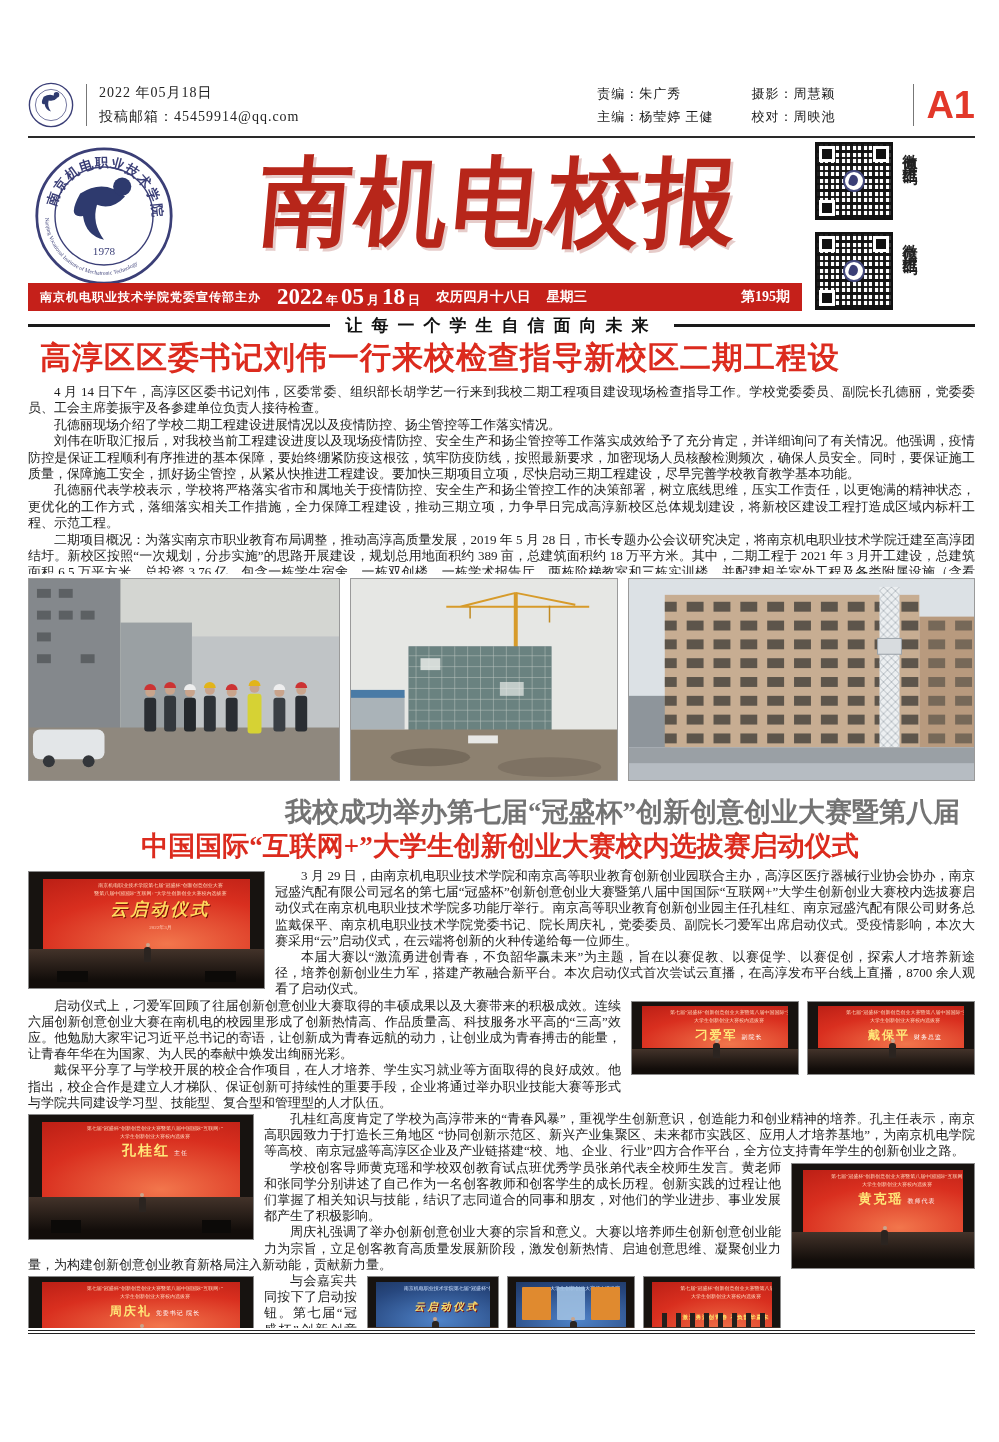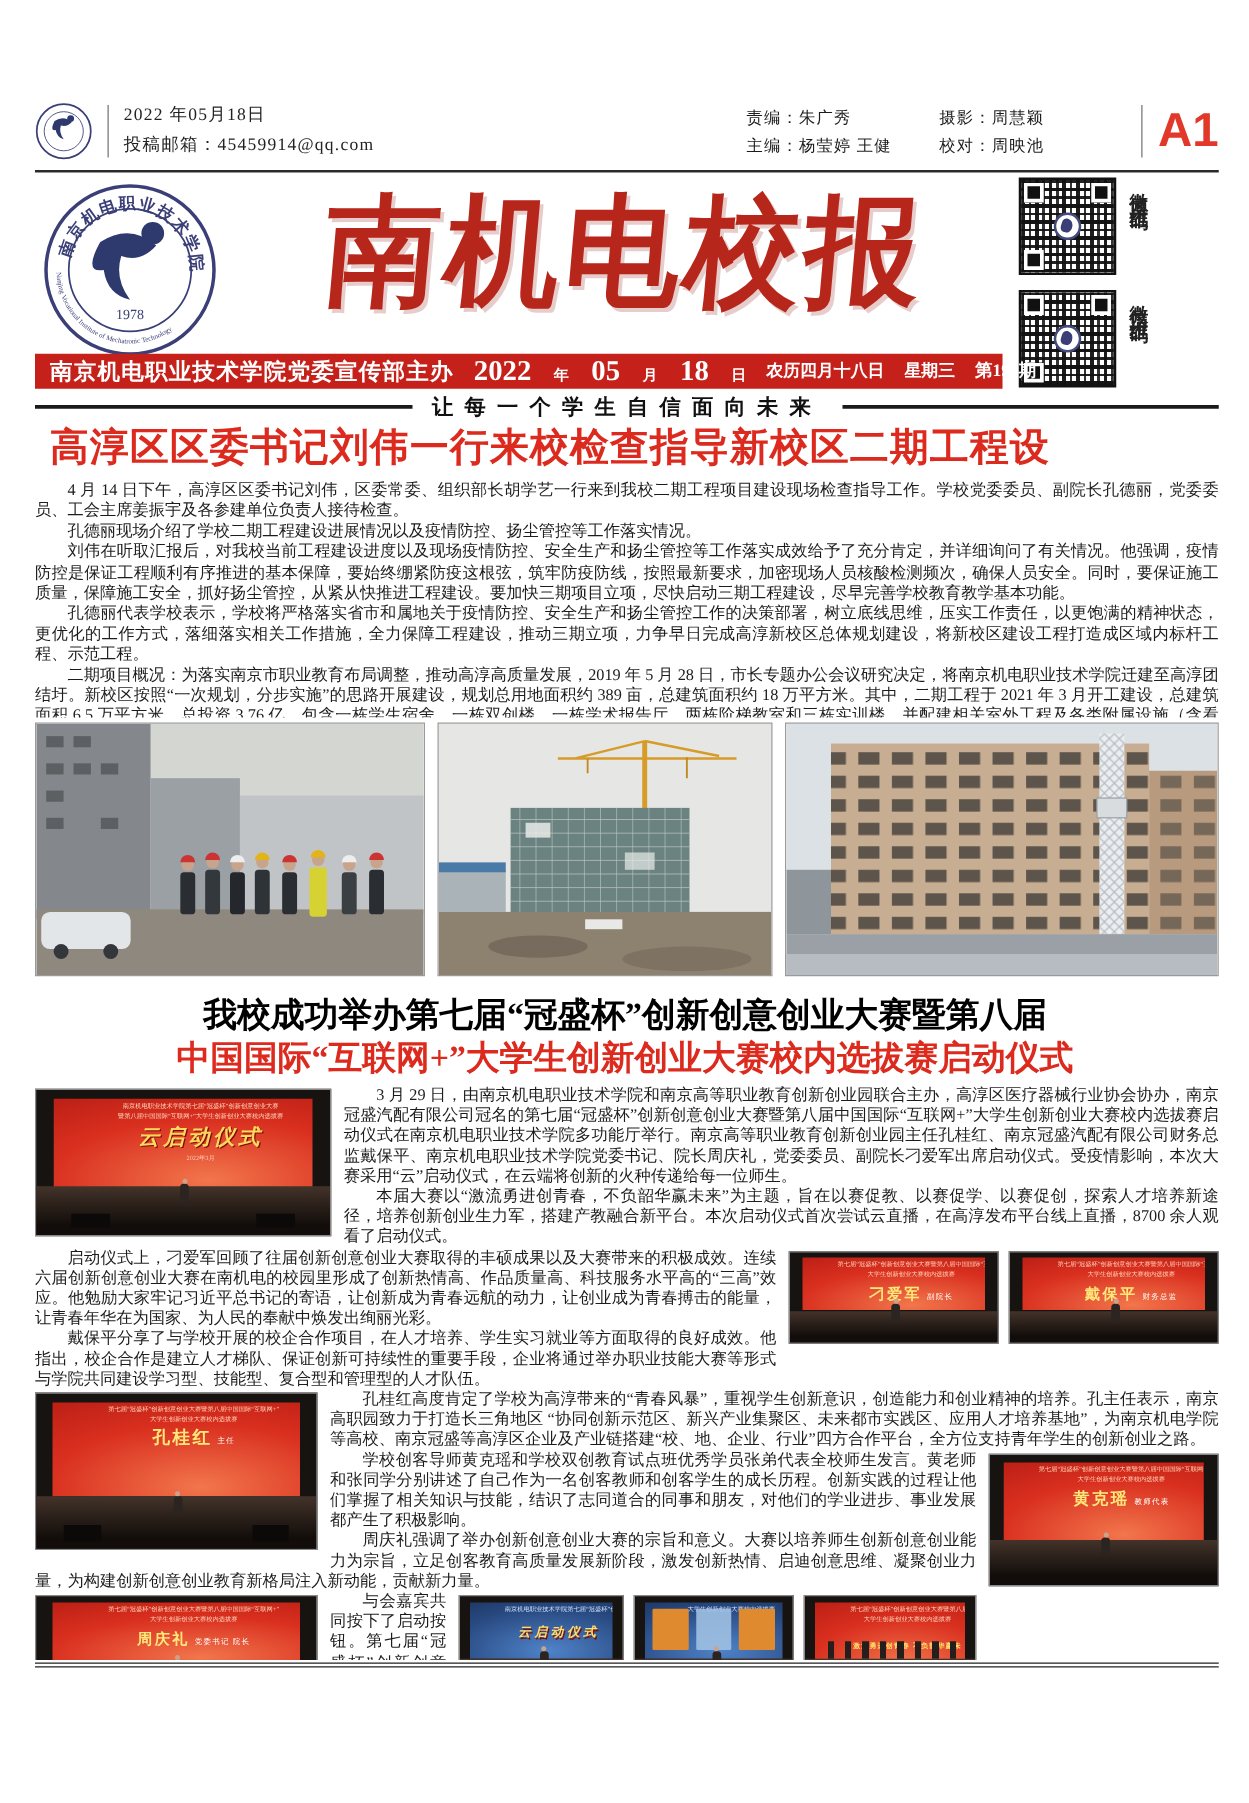--- a/index.html
+++ b/index.html
@@ -34,43 +34,43 @@
   .qr .fd.tl{left:2px;top:2px}.qr .fd.tr{right:2px;top:2px}.qr .fd.bl{left:2px;bottom:2px}
   .qr .ctr{position:absolute;left:50%;top:50%;width:22px;height:22px;margin:-11px 0 0 -11px;
            background:#fff;border-radius:50%;border:2px solid #44497e;box-sizing:border-box;}
   .qr .ctr i{position:absolute;left:4px;top:3px;width:9px;height:11px;background:#3b3f77;
              border-radius:40% 60% 50% 40%;transform:rotate(18deg);}
   .qr-label{writing-mode:vertical-rl;font-size:15px;font-weight:bold;letter-spacing:4px;color:#222;}
 
   
   .redbar{position:absolute;left:28px;top:283px;width:774px;height:28px;background:#c5201a;color:#fff;
           display:flex;align-items:center;gap:16px;padding:0 12px;box-sizing:border-box;font-weight:bold;}
-  .redbar .pub{font-size:18px;letter-spacing:1px;white-space:nowrap;}
-  .redbar .date{display:flex;align-items:baseline;gap:18px;white-space:nowrap;}
+  .redbar .pub{font-size:12px;letter-spacing:1px;white-space:nowrap;}
+  .redbar .date{display:flex;align-items:baseline;gap:3px;white-space:nowrap;}
   .redbar .num{font-size:23px;}
   .redbar .unit{font-size:12px;}
   .redbar .lunar{font-size:13.5px;white-space:nowrap;}
   .redbar .issue{font-size:14px;margin-left:auto;white-space:nowrap;}
   .slogan{position:absolute;left:28px;top:314px;width:947px;display:flex;align-items:center;gap:16px;
           font-size:17px;font-weight:bold;letter-spacing:9px;color:#111;}
   .slogan .ln{flex:1;height:0;border-top:3px solid #1a1a1a;}
 
   
   .h1{position:absolute;left:40px;top:337px;width:920px;
       font-size:31px;font-weight:bold;color:#dc2b1e;letter-spacing:1px;white-space:nowrap;}
   .b1{position:absolute;left:28px;top:384px;width:947px;height:190px;overflow:hidden;
       font-size:13px;line-height:16.4px;text-align:justify;}
   .p{margin:0;text-indent:2em;}
   .ph1{position:absolute;left:28px;top:578px;width:947px;height:203px;display:flex;gap:10px;}
   .photo{border:1px solid #9a9a9a;box-sizing:border-box;overflow:hidden;flex:none;}
   .photo svg{display:block;width:100%;height:100%;}
 
   
-  .h2a{position:absolute;left:40px;top:794px;width:920px;text-align:center;
-       font-size:27px;font-weight:bold;color:#000000;white-space:nowrap;}
+  .h2a{position:absolute;left:40px;top:794px;width:920px;text-align:right;
+       font-size:27px;font-weight:bold;color:#737373;white-space:nowrap;}
   .h2b{position:absolute;left:40px;top:828px;width:920px;text-align:center;
        font-size:27px;font-weight:bold;color:#dc2b1e;white-space:nowrap;}
   .b2{position:absolute;left:28px;top:868px;width:947px;height:460px;overflow:hidden;
       font-size:13px;line-height:16.2px;text-align:justify;}
   .fl{float:left;margin:3px 10px 5px 0;}
   .fr{float:right;margin:3px 0 5px 10px;}
   .group{display:flex;gap:8px;}
 
   
   .stagep{position:relative;background:#171310;overflow:hidden;border:1px solid #8a8a8a;box-sizing:border-box;flex:none;}

